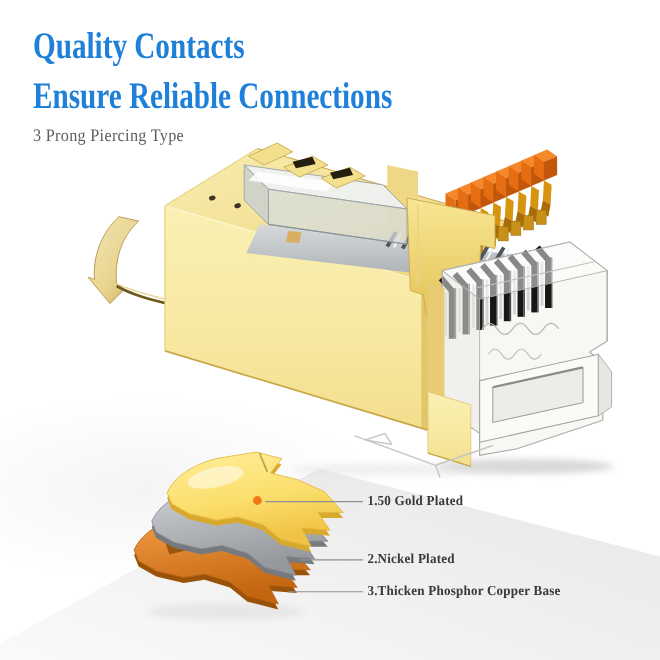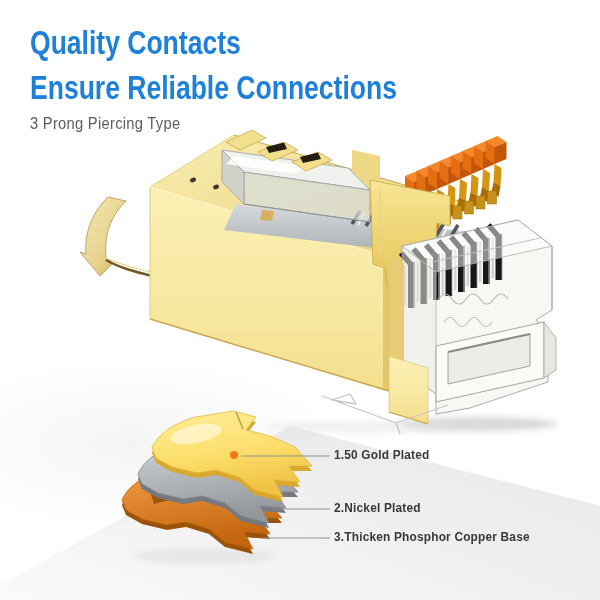--- a/index.html
+++ b/index.html
@@ -1,18 +1,18 @@
 <!DOCTYPE html>
 <html><head>
 <meta charset="utf-8">
 <style>
   html,body{margin:0;padding:0;background:#ffffff;}
   .canvas{
     position:relative;width:600px;height:600px;overflow:hidden;background:#ffffff;
-    font-family:Liberation Sans, sans-serif;
+    font-family:Liberation Serif, serif;
   }
   .bg-wedge{
     position:absolute;left:0;top:0;width:600px;height:600px;
     background:linear-gradient(200deg,#d0d0d0 0%,#e2e2e2 40%,#f4f4f4 85%,#fafafa 100%);
     clip-path:polygon(0 100%,0 97.5%,48.3% 71%,100% 84.3%,100% 100%);
   }
   .bg-soft{
     position:absolute;left:0;top:0;width:600px;height:600px;
     background:radial-gradient(ellipse 300px 120px at 22% 74%,rgba(120,120,120,0.08),rgba(120,120,120,0) 70%);
   }

